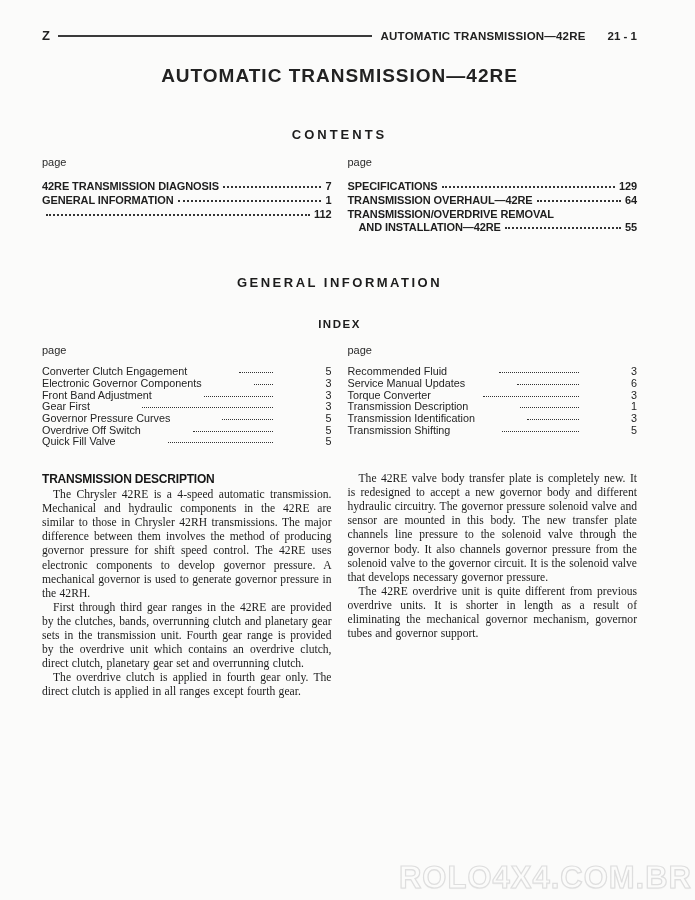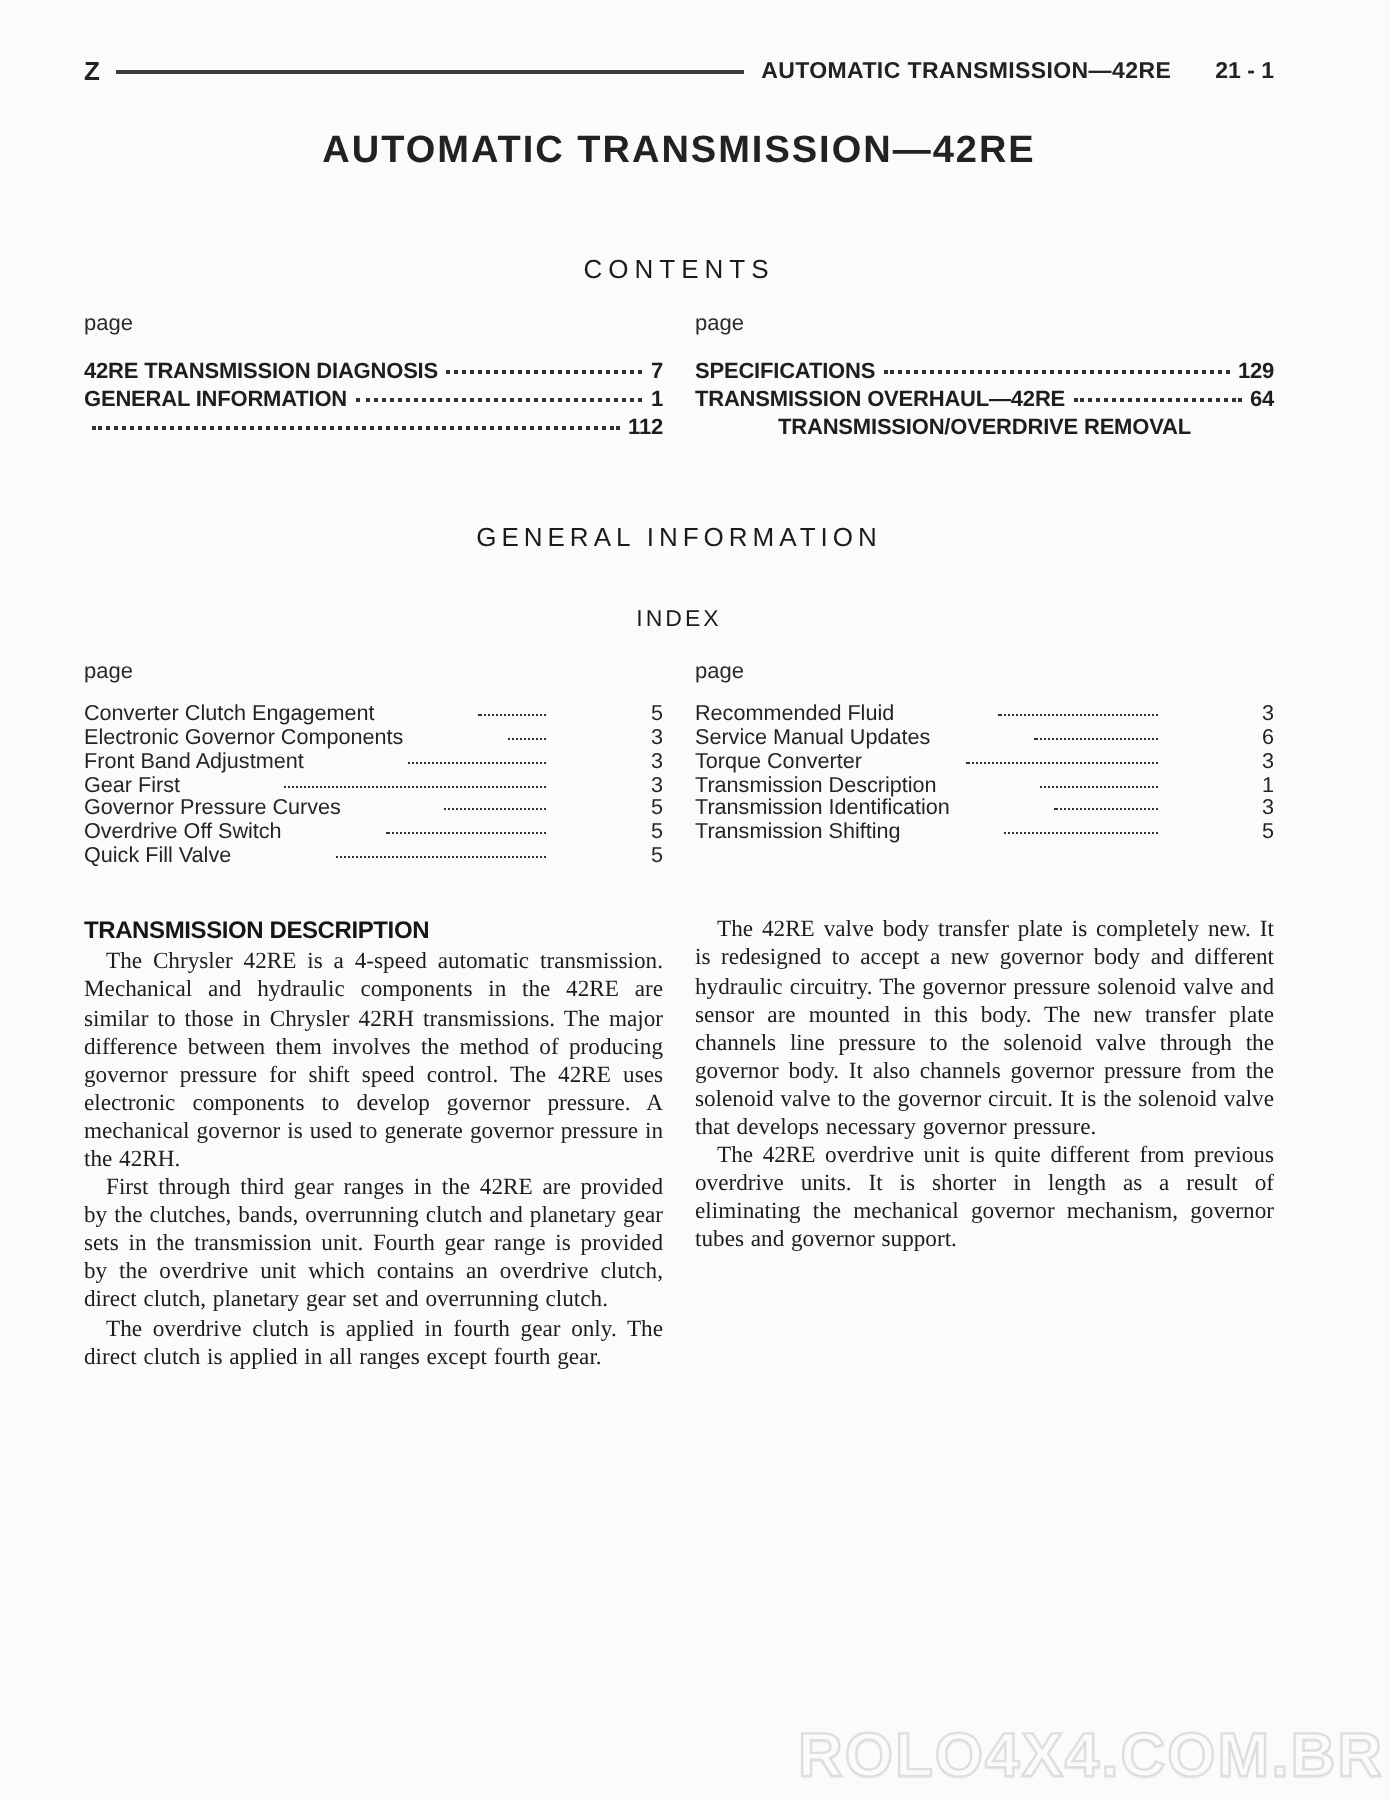--- a/index.html
+++ b/index.html
@@ -42,21 +42,21 @@
     font-weight: bold;
     font-size: 19px;
     letter-spacing: 1px;
     color: #222;
     margin-top: 22px;
   }
 
   
   .sec-heading {
     text-align: center;
-    font-weight: normal;
+    font-weight: bold;
     color: #1c1c1c;
   }
   .contents-heading { font-size: 13px; letter-spacing: 3px; margin-top: 40px; }
   .geninfo-heading  { font-size: 13px; letter-spacing: 2.5px; margin-top: 40px; }
   .index-heading    { font-size: 11.5px; letter-spacing: 1.5px; margin-top: 28px; }
 
   
   .twocol {
     display: grid;
     grid-template-columns: 1fr 1fr;
@@ -76,21 +76,20 @@
   .toc-row {
     display: flex;
     align-items: baseline;
     white-space: nowrap;
   }
   .contents-block .toc-row {
     font-weight: bold;
     font-size: 11px;
     line-height: 13.8px;
     letter-spacing: -0.1px;
-    justify-content: center;
   }
   .index-block { margin-top: 10px; }
   .index-block .toc-row {
     font-weight: normal;
     font-size: 10.8px;
     line-height: 11.7px;
     color: #242424;
     gap: 48px;
   }
   .toc-row .leader {
@@ -188,20 +187,25 @@
       </div>
       <div class="toc-row">
         <span class="toc-label">TRANSMISSION OVERHAUL—42RE</span>
         <span class="leader"></span>
         <span class="toc-page">64</span>
       </div>
       <div class="toc-row plain">
         <span class="toc-label">TRANSMISSION/OVERDRIVE REMOVAL</span>
 
       </div>
+      <div class="toc-row indent">
+        <span class="toc-label">AND INSTALLATION—42RE</span>
+        <span class="leader"></span>
+        <span class="toc-page">55</span>
+      </div>
     </div>
   </div>
 
   <div class="sec-heading geninfo-heading">GENERAL INFORMATION</div>
   <div class="sec-heading index-heading">INDEX</div>
 
   <div class="twocol page-label-row">
     <span class="page-label left-col">page</span>
     <span class="page-label">page</span>
   </div>

